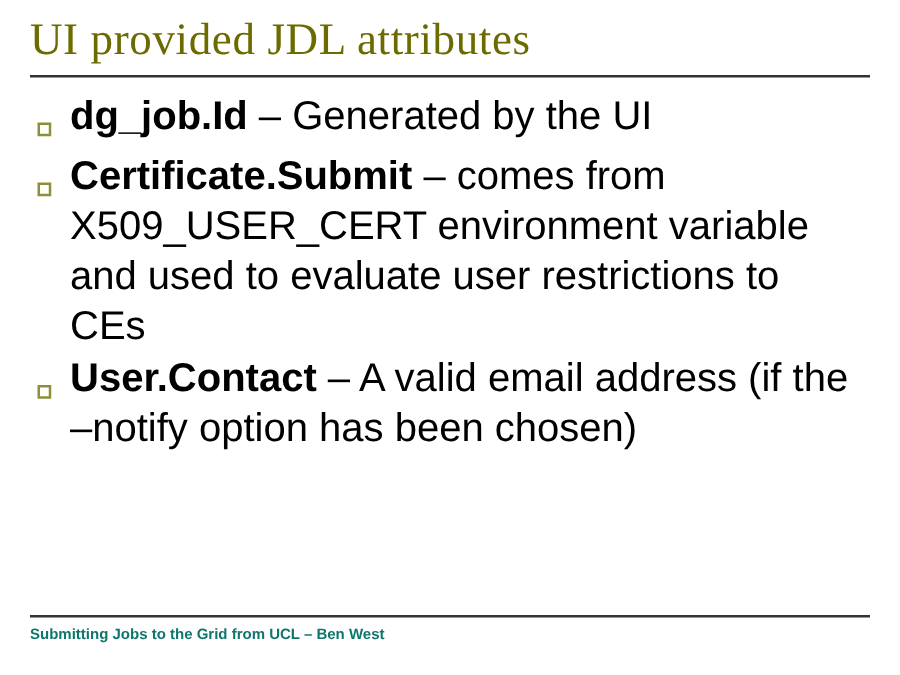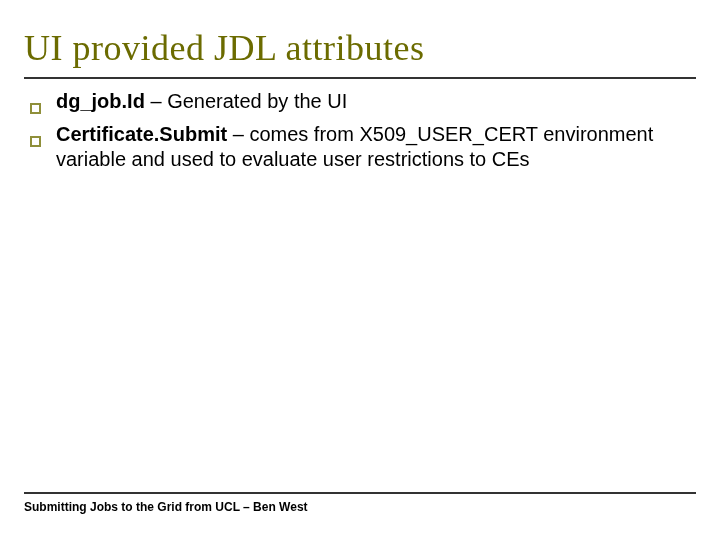--- a/index.html
+++ b/index.html
@@ -14,31 +14,31 @@
   .slide {
     position: relative;
     width: 720px;
     height: 540px;
     box-sizing: border-box;
   }
   .title {
     font-family: Georgia, 'Times New Roman', serif;
     font-size: 36px;
     color: #6b6b00;
-    padding: 27px 0 4px 24px;
+    padding: 10px 0 4px 24px;
     letter-spacing: 0.5px;
   }
   .rule-top {
     margin: 4px 24px 0 24px;
     border: none;
     border-top: 2px solid #333;
   }
   .body {
     padding: 10px 30px 0 30px;
-    font-size: 20px;
+    font-size: 32px;
     color: #000;
     line-height: 1.25;
   }
   .item {
     display: flex;
     margin-bottom: 2px;
   }
   .bullet {
     flex: 0 0 26px;
     padding-top: 6px;
@@ -63,38 +63,42 @@
     bottom: 26px;
   }
   .rule-bottom {
     border: none;
     border-top: 2px solid #333;
     margin-bottom: 6px;
   }
   .footnote {
     font-size: 12px;
     font-weight: bold;
-    color: #000000;
+    color: #0f766e;
   }
 </style>
 </head>
 <body>
 
 <div class="slide">
   <div class="title">UI provided JDL attributes</div>
   <hr class="rule-top">
 
   <div class="body">
     <div class="item">
       <div class="bullet"><span class="sq"></span></div>
       <div class="text"><b>dg_job.Id</b><span> – Generated by the UI</span></div>
     </div>
     <div class="item">
       <div class="bullet"><span class="sq"></span></div>
       <div class="text"><b>Certificate.Submit</b><span> – comes from X509_USER_CERT environment variable and used to evaluate user restrictions to CEs</span></div>
     </div>
+    <div class="item">
+      <div class="bullet"><span class="sq"></span></div>
+      <div class="text"><b>User.Contact</b><span> – A valid email address (if the –notify option has been chosen)</span></div>
+    </div>
   </div>
 
   <div class="footer">
     <hr class="rule-bottom">
     <div class="footnote">Submitting Jobs to the Grid from UCL – Ben West</div>
   </div>
 </div>
 
 </body></html>

